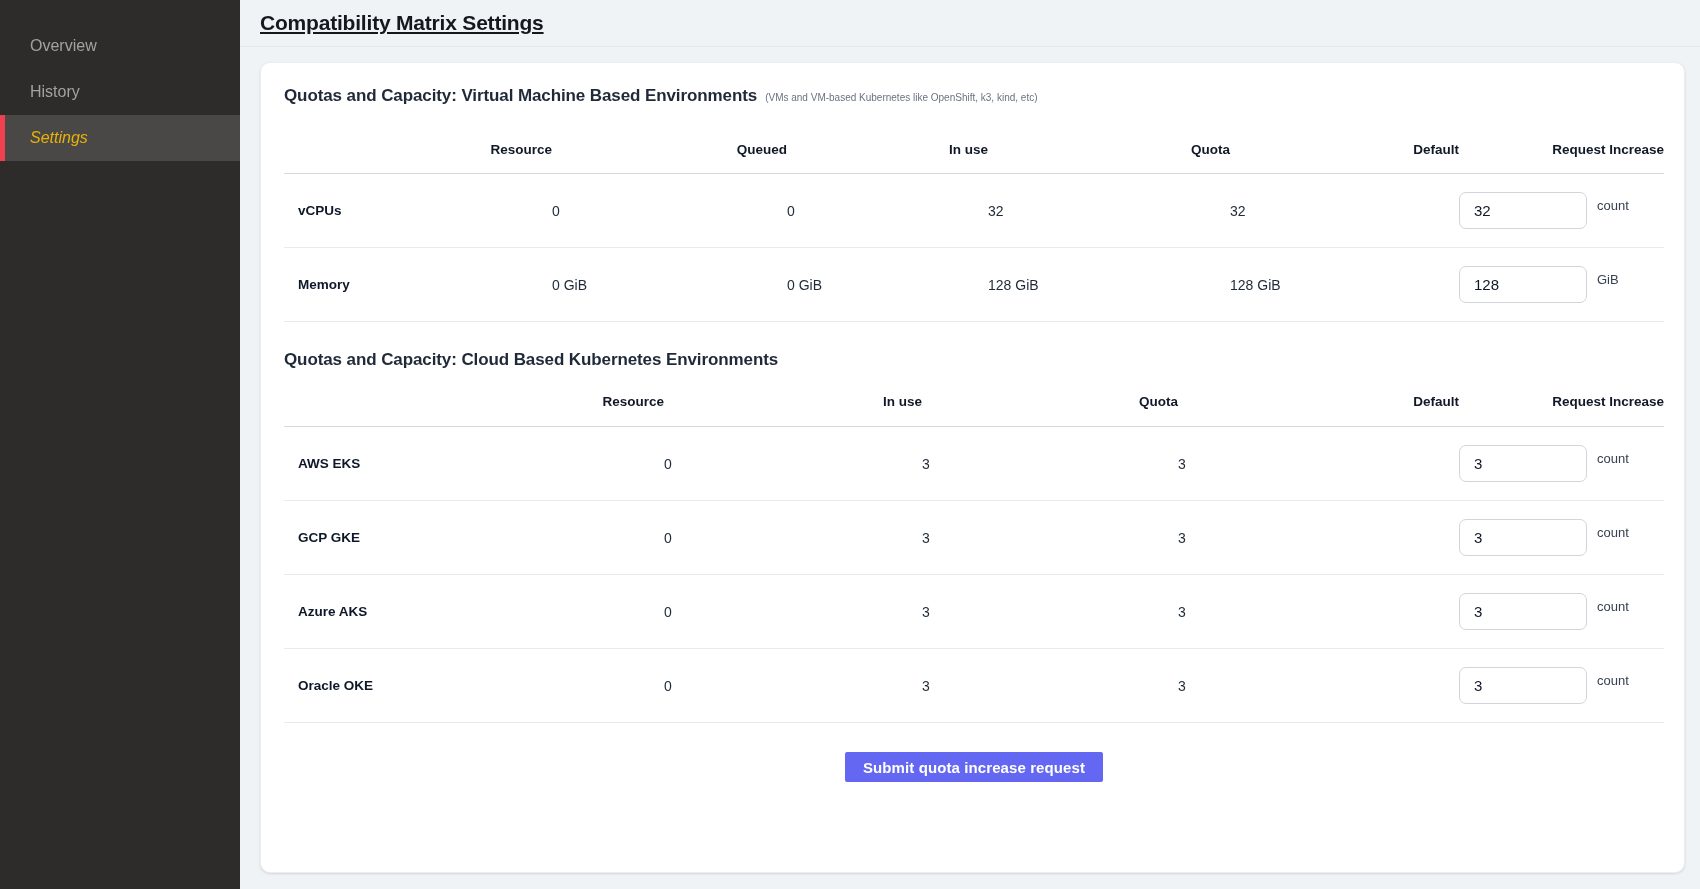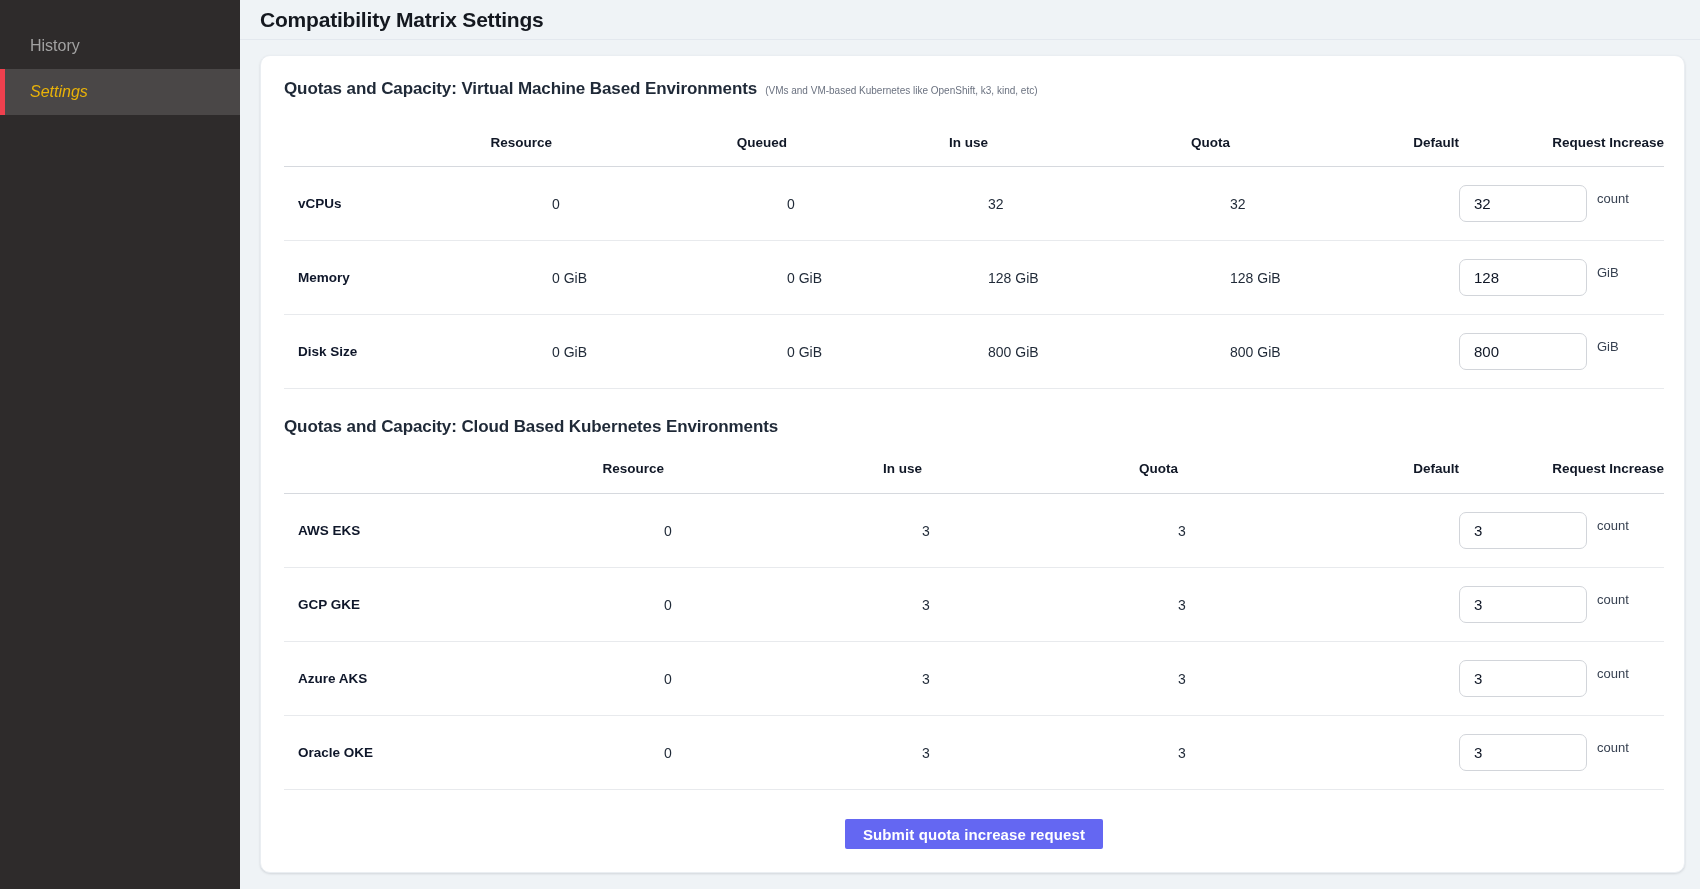--- a/index.html
+++ b/index.html
@@ -41,21 +41,21 @@
 
   
   .main { flex:1; display:flex; flex-direction:column; height:889px; }
   .page-header {
     height:47px;
     display:flex; align-items:center;
     padding-left:20px;
     border-bottom:1px solid #e3e8ee;
   }
   .page-title {
-    font-size:21px; font-weight:700; color:#14181f; letter-spacing:-0.2px;
+    font-size:21px; font-weight:700; color:#14181f; letter-spacing:-0.2px;text-decoration:underline;
   }
 
   .card {
     margin:15px 17px 16px 20px;
     background:#ffffff;
     border:1px solid #eaeef2;
     border-radius:10px;
     box-shadow:0 1px 2px rgba(16,24,40,.05), 0 1px 3px rgba(16,24,40,.08);
     padding:23px 20px 23px 23px;
     flex:1;
@@ -117,20 +117,24 @@
     cursor:pointer;
     letter-spacing:0.1px;
   }
 </style>
 </head>
 <body>
 
 <nav class="sidebar">
   <div class="side-item">
 
+    <span>Overview</span>
+  </div>
+  <div class="side-item">
+
     <span>History</span>
   </div>
   <div class="side-item active">
     <span class="accent"></span>
     <span>Settings</span>
   </div>
 </nav>
 
 <main class="main">
   <div class="page-header">
@@ -183,33 +187,20 @@
           <td>0 GiB</td>
           <td>128 GiB</td>
           <td>128 GiB</td>
           <td>
             <div class="request-cell-inner">
               <input class="qty-input" type="text" value="128" style="">
               <span class="unit-label">GiB</span>
             </div>
           </td>
         </tr>
-        <tr>
-          <td class="resource col-resource-pad">Disk Size</td>
-          <td>0 GiB</td>
-          <td>0 GiB</td>
-          <td>800 GiB</td>
-          <td>800 GiB</td>
-          <td>
-            <div class="request-cell-inner">
-              <input class="qty-input" type="text" value="800" style="">
-              <span class="unit-label">GiB</span>
-            </div>
-          </td>
-        </tr>
       </tbody>
     </table>
 
     <div class="section-title-row cloud-section-title">
       <span class="section-title">Quotas and Capacity: Cloud Based Kubernetes Environments</span>
     </div>
 
     <table class="cloud-table">
       <colgroup>
         <col style="width:380px">

